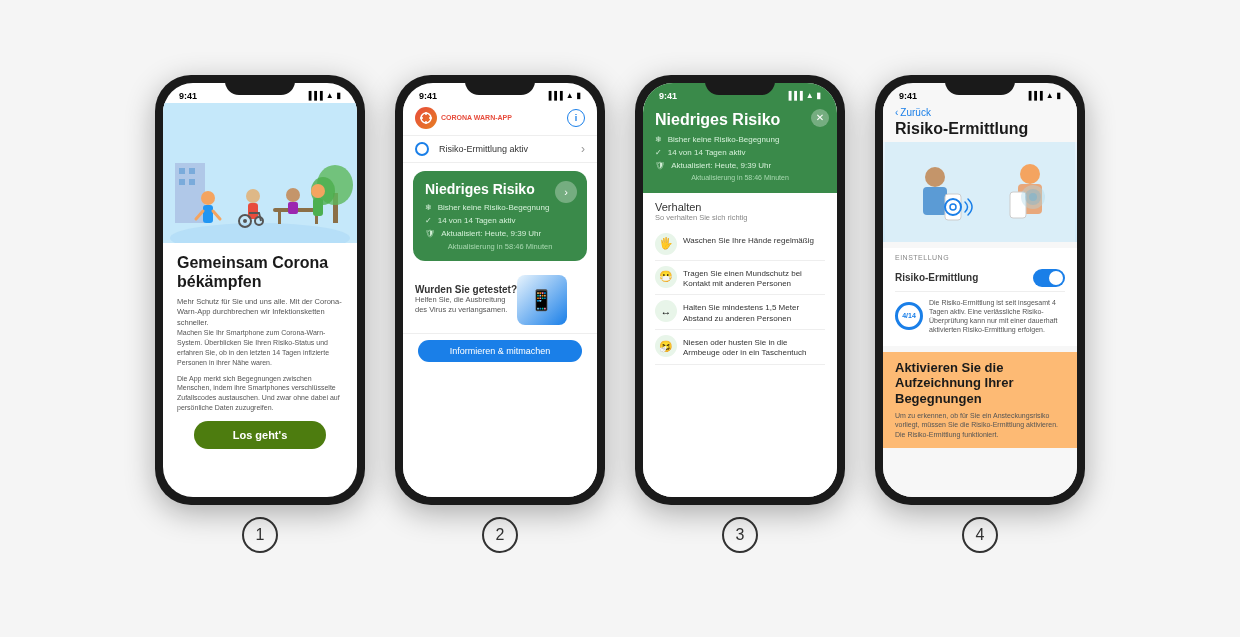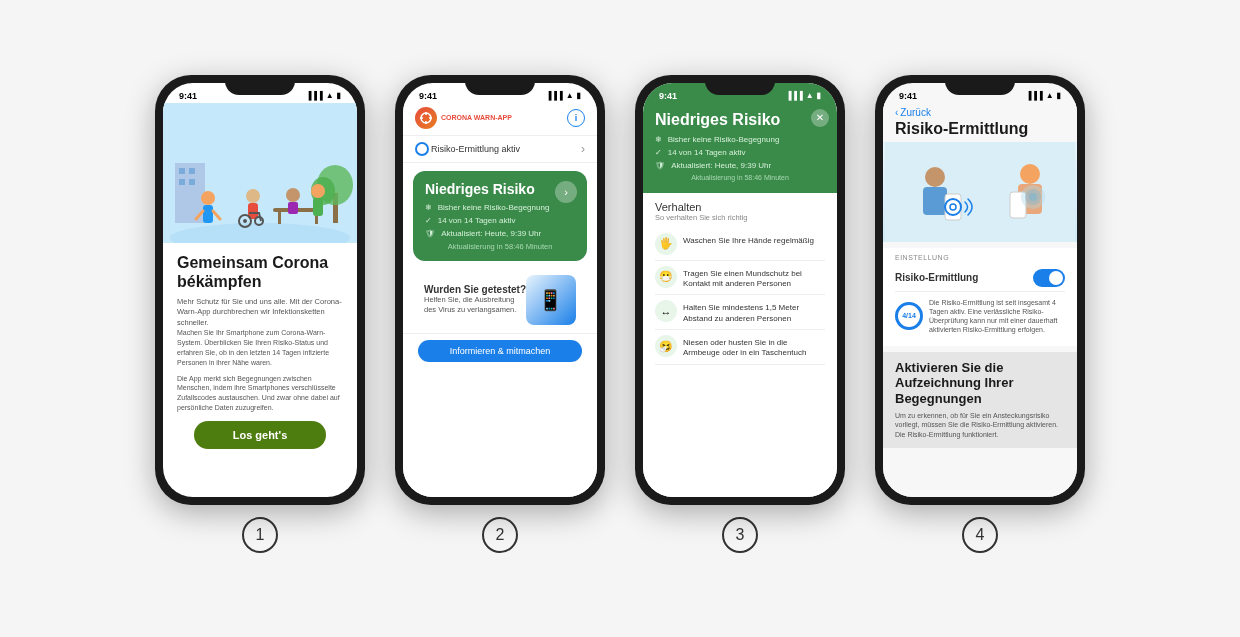--- a/index.html
+++ b/index.html
@@ -182,21 +182,21 @@
     }
     .risk-row {
       display: flex;
       align-items: center;
       justify-content: space-between;
       padding: 6px 12px;
       border-bottom: 1px solid #eee;
       border-top: 1px solid #eee;
       margin: 2px 0;
     }
-    .risk-row-left { display: flex; align-items: center; gap: 2px; font-size: 9px; color: #333; }
+    .risk-row-left { display: flex; align-items: center; gap: 10px; font-size: 9px; color: #333; }
     .risk-circle { width: 14px; height: 14px; border-radius: 50%; border: 2px solid #1a7fe8; }
     .risk-arrow { font-size: 12px; color: #999; }
     .green-card {
       background: #3a8a4a;
       margin: 6px 10px;
       border-radius: 12px;
       padding: 10px 12px;
       color: #fff;
       position: relative;
     }
@@ -208,21 +208,21 @@
       border-radius: 50%;
       background: rgba(255,255,255,0.3);
       display: flex; align-items: center; justify-content: center;
       font-size: 11px; color: #fff;
     }
     .green-card-row { display: flex; align-items: center; gap: 6px; font-size: 8px; margin-bottom: 4px; color: #d4f0d8; }
     .green-update { font-size: 7.5px; color: #a8d8b0; text-align: center; margin-top: 4px; }
     .tested-section {
       padding: 8px 12px;
       display: flex;
-      justify-content: center;
+      justify-content: flex-start;
       align-items: center;
       border-bottom: 1px solid #eee;
     }
     .tested-text { font-size: 10px; font-weight: 600; color: #333; }
     .tested-sub { font-size: 7.5px; color: #555; line-height: 1.3; max-width: 100px; }
     .tested-img {
       width: 50px; height: 50px;
       background: linear-gradient(135deg, #e8f4fd, #1a7fe8);
       border-radius: 8px;
       display: flex; align-items: center; justify-content: center;
@@ -352,21 +352,21 @@
       width: 28px; height: 28px;
       border-radius: 50%;
       border: 3px solid #1a7fe8;
       display: flex; align-items: center; justify-content: center;
       font-size: 7px; color: #1a7fe8; font-weight: 700;
       flex-shrink: 0;
     }
     .progress-text { font-size: 7px; color: #555; line-height: 1.3; }
     .phone4-bottom {
       padding: 8px 12px;
-      background: #e5e5e5;
+      background: #fdba74;
       border-top: 6px solid #f7f7f7;
     }
     .phone4-bottom-title { font-size: 13px; font-weight: 700; color: #1a1a1a; margin-bottom: 4px; line-height: 1.2; }
     .phone4-bottom-text { font-size: 7px; color: #555; line-height: 1.4; }
 
     
     .illustration-people {
       width: 100%;
       height: 100%;
     }

